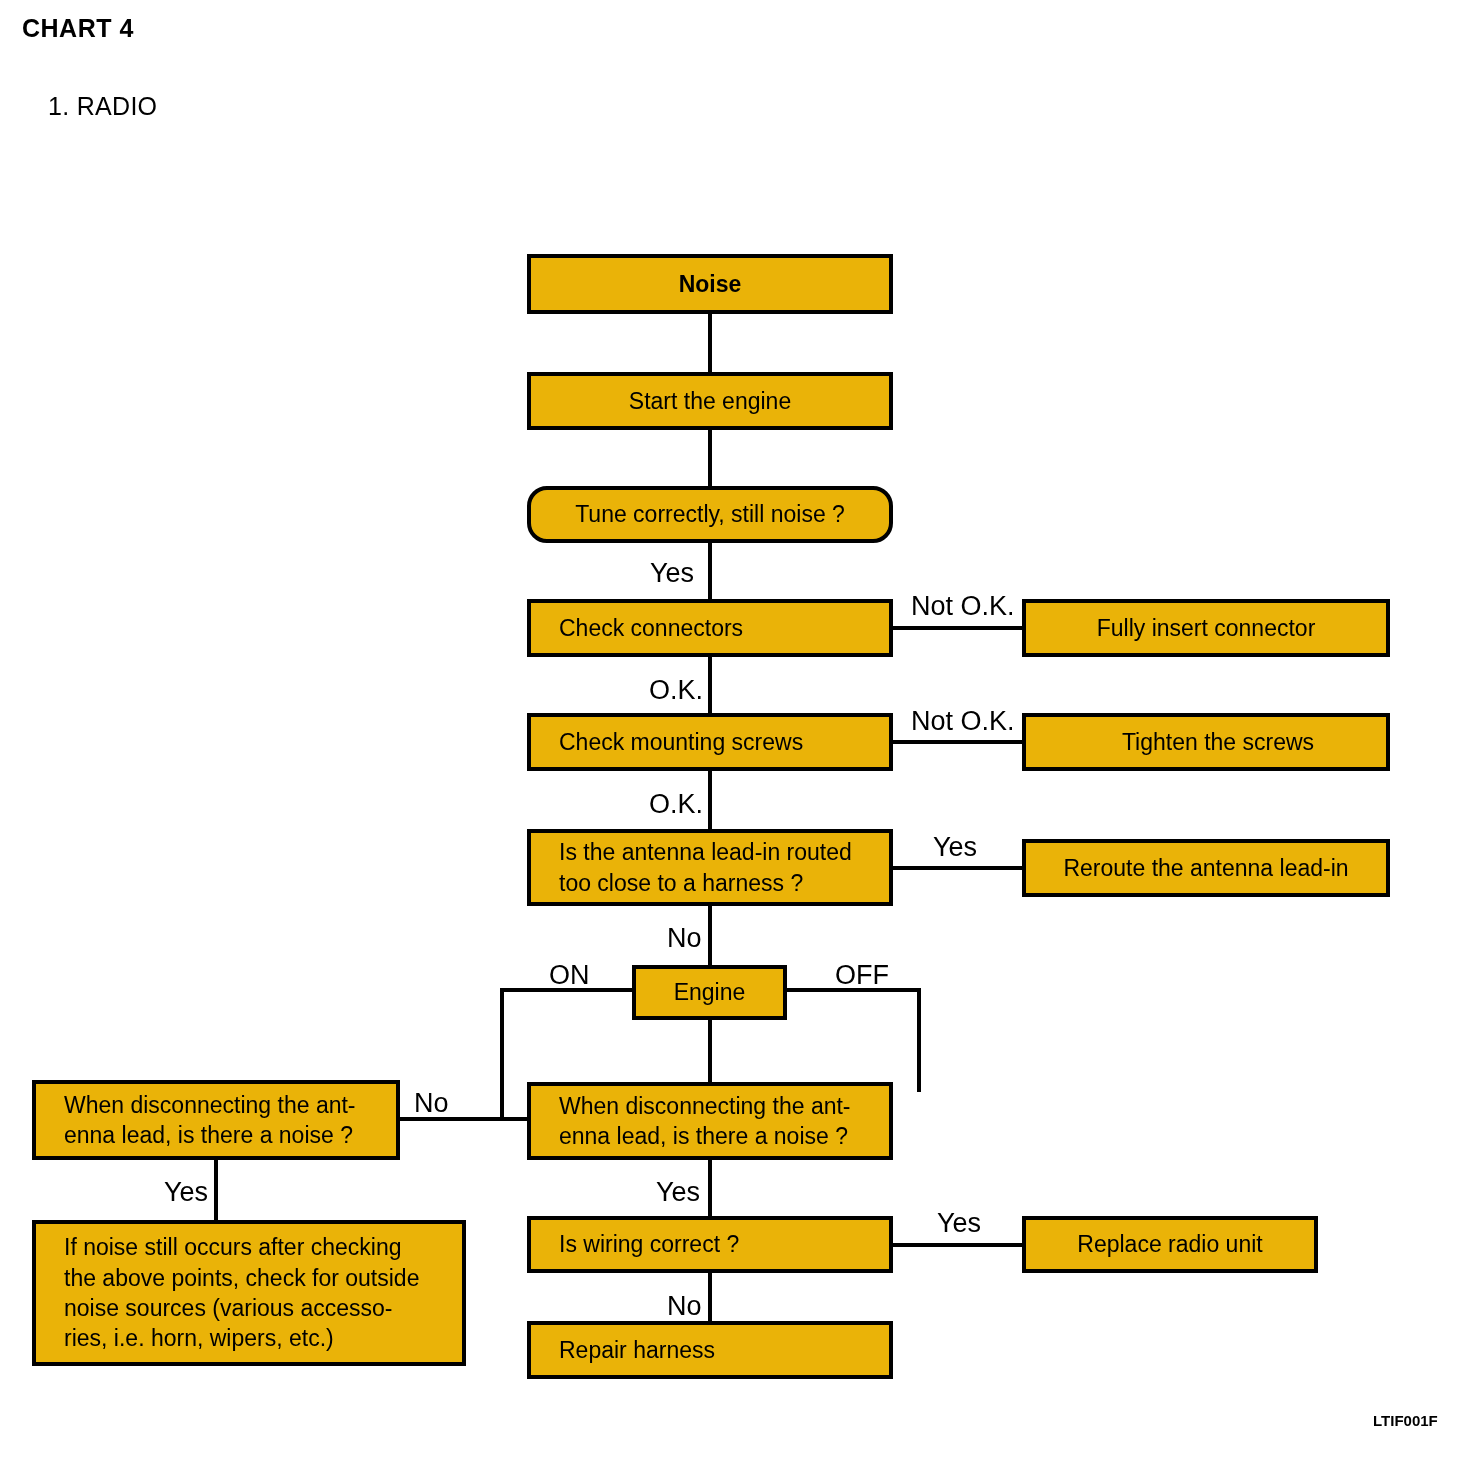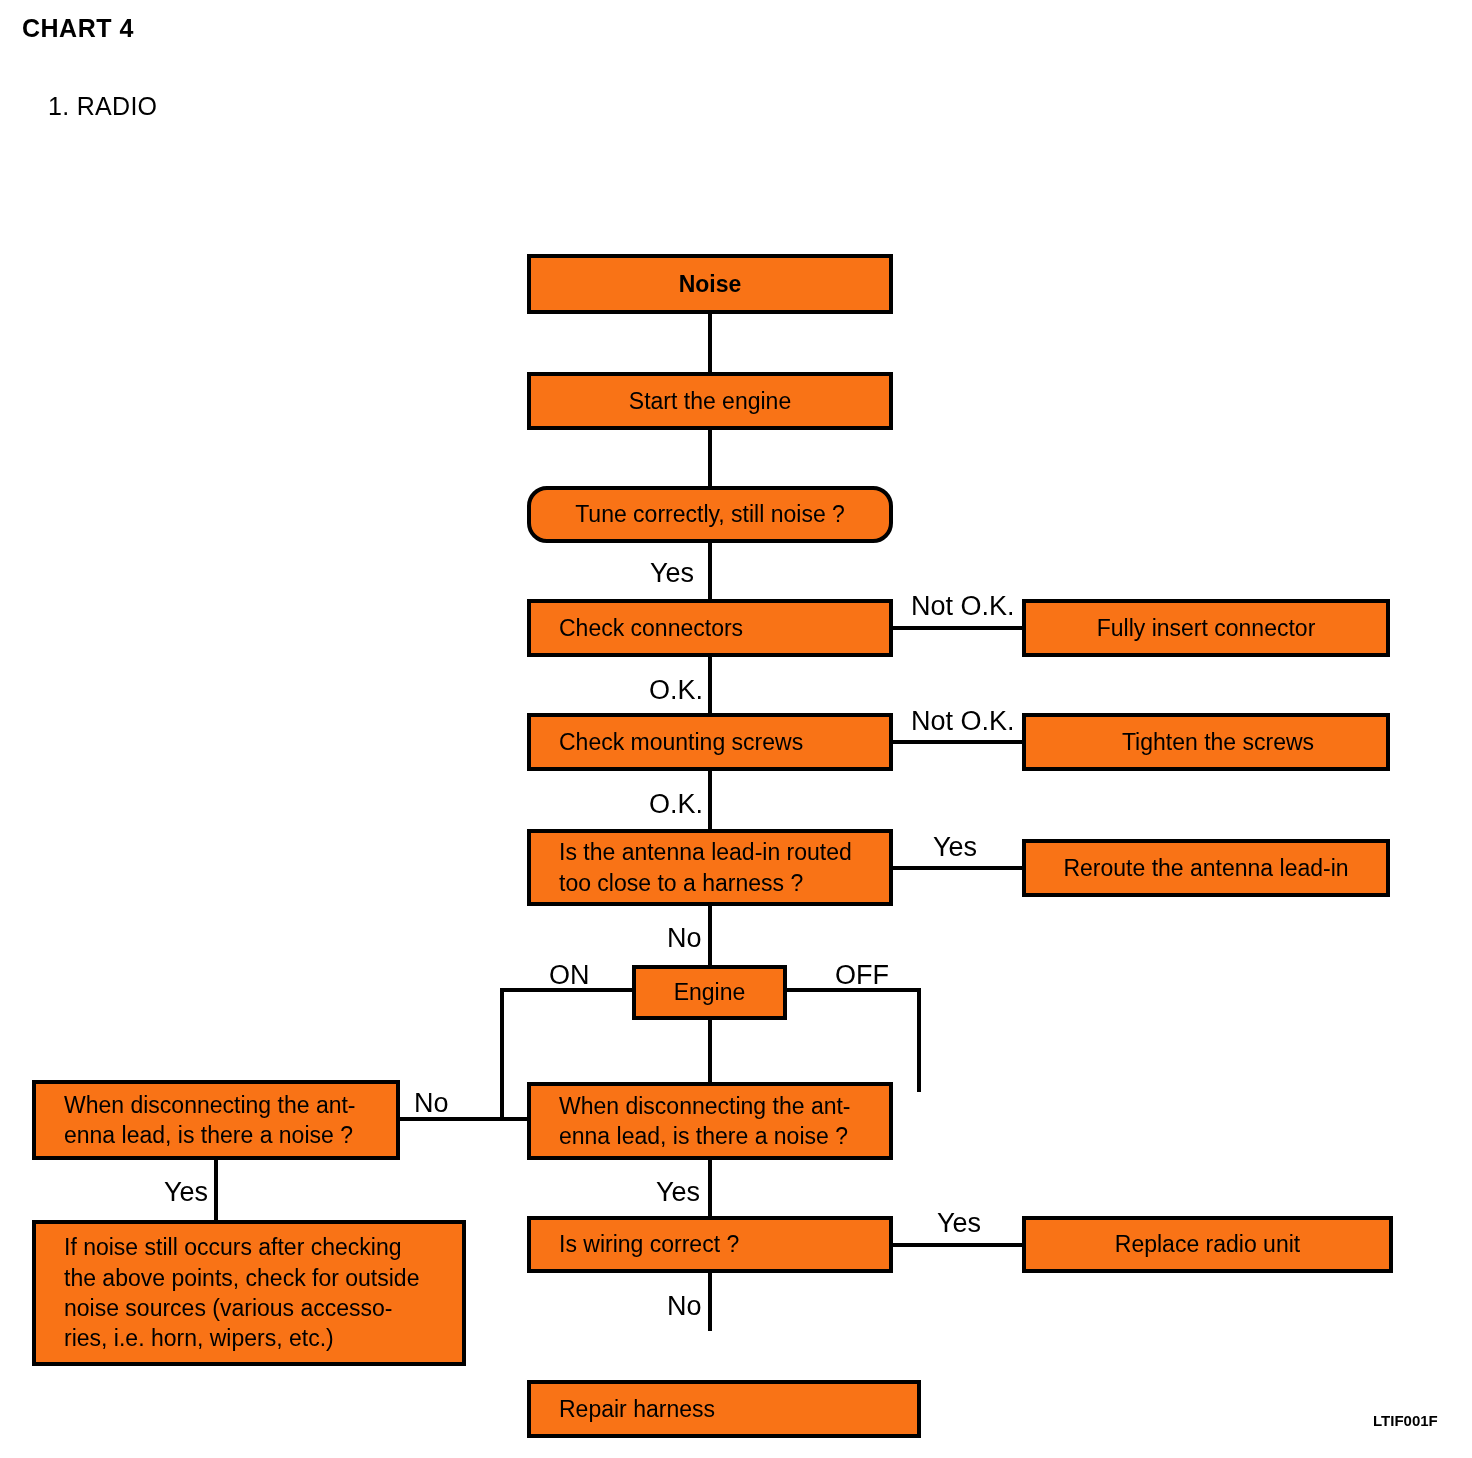--- a/index.html
+++ b/index.html
@@ -41,21 +41,21 @@
     top: 1412px;
     font-size: 15px;
     font-weight: bold;
     letter-spacing: 0px;
   }
   
   .node {
     position: absolute;
     box-sizing: border-box;
     border: 4px solid #000000;
-    background: #f97316;
+    background: #eab308;
     display: flex;
     align-items: center;
     font-size: 23px;
     line-height: 1.32;
     z-index: 3;
   }
   .node .txt {
     width: 100%;
     white-space: pre-line;
   }
@@ -181,25 +181,25 @@
     <span class="txt">If noise still occurs after checking
 the above points, check for outside
 noise sources (various accesso-
 ries, i.e. horn, wipers, etc.)</span>
   </div>
 
   <div class="node left" style="left:527px; top:1216px; width:366px; height:57px;">
     <span class="txt">Is wiring correct ?</span>
   </div>
 
-  <div class="node center" style="left:1022px; top:1216px; width:371px; height:57px;">
+  <div class="node center" style="left:1022px; top:1216px; width:296px; height:57px;">
     <span class="txt">Replace radio unit</span>
   </div>
 
-  <div class="node left" style="left:527px; top:1380px; width:394px; height:58px;">
+  <div class="node left" style="left:527px; top:1321px; width:366px; height:58px;">
     <span class="txt">Repair harness</span>
   </div>
 
   <div class="elabel" style="left:650px; top:560px;">Yes</div>
 
   <div class="elabel" style="left:911px; top:593px;">Not O.K.</div>
 
   <div class="elabel" style="left:649px; top:677px;">O.K.</div>
 
   <div class="elabel" style="left:911px; top:708px;">Not O.K.</div>

